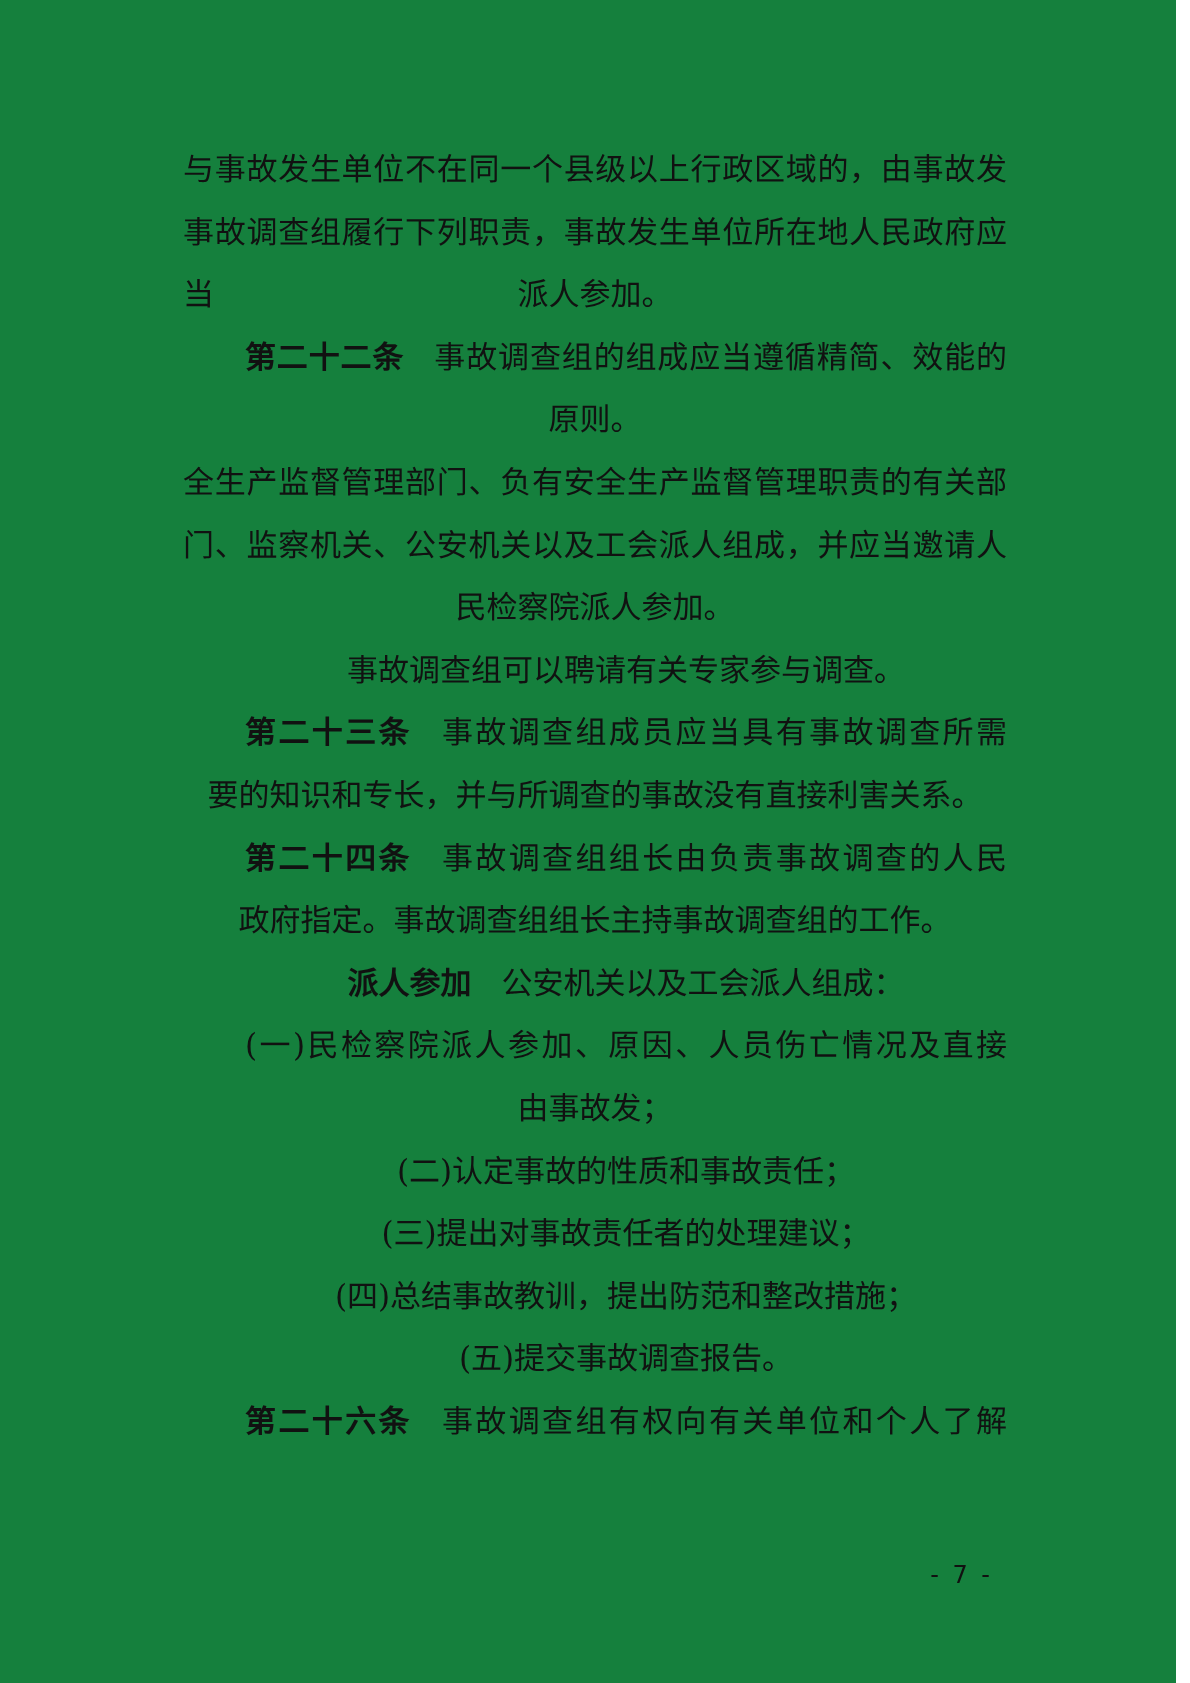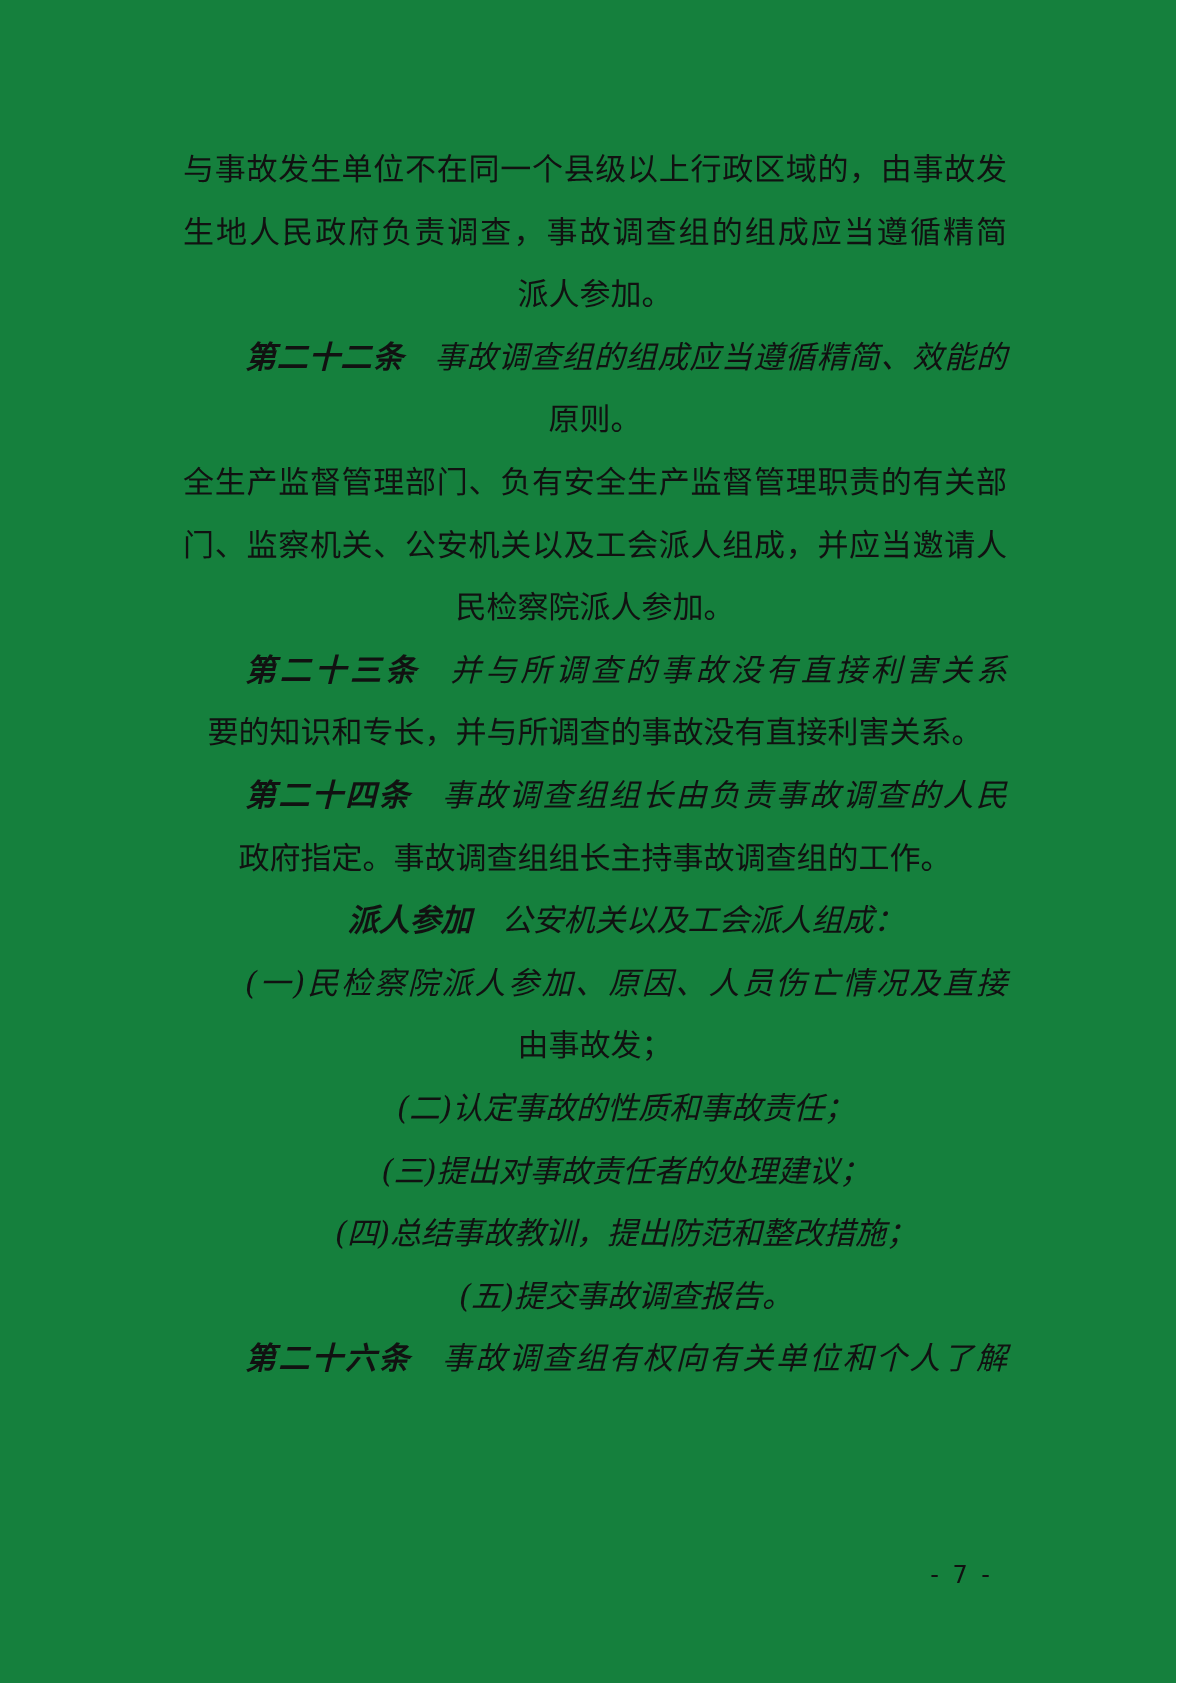--- a/index.html
+++ b/index.html
@@ -34,21 +34,20 @@
   
   .line.j {
     white-space: normal;
     text-align: justify;
     text-justify: inter-ideograph;
     text-align-last: justify;
   }
   
   .line.ind {
     text-indent: 62px;
-    font-style: italic;
   }
   
   .lead {
     font-weight: bold;
     font-family: "DejaVu Sans", sans-serif;
     margin-right: 30px;
   }
   .pagenum {
     position: absolute;
     right: 183px;
@@ -60,32 +59,33 @@
     color: #111111;
   }
 </style>
 </head>
 <body>
 
 <div class="page">
   <div class="content">
 
     <div class="line j">与事故发生单位不在同一个县级以上行政区域的，由事故发</div>
-    <div class="line j">生地人民政府负责调查，事故调查组的组成应当遵循精简</div>
+    <div class="line j">事故调查组履行下列职责，事故发生单位所在地人民政府应当</div>
     <div class="line">派人参加。</div>
 
     <div class="line j ind"><span class="lead">第二十二条</span><span>事故调查组的组成应当遵循精简、效能的</span></div>
     <div class="line">原则。</div>
 
     <div class="line j">全生产监督管理部门、负有安全生产监督管理职责的有关部</div>
     <div class="line j">门、监察机关、公安机关以及工会派人组成，并应当邀请人</div>
     <div class="line">民检察院派人参加。</div>
 
+    <div class="line ind">事故调查组可以聘请有关专家参与调查。</div>
 
-    <div class="line j ind"><span class="lead">第二十三条</span><span>并与所调查的事故没有直接利害关系</span></div>
+    <div class="line j ind"><span class="lead">第二十三条</span><span>事故调查组成员应当具有事故调查所需</span></div>
     <div class="line">要的知识和专长，并与所调查的事故没有直接利害关系。</div>
 
     <div class="line j ind"><span class="lead">第二十四条</span><span>事故调查组组长由负责事故调查的人民</span></div>
     <div class="line">政府指定。事故调查组组长主持事故调查组的工作。</div>
 
     <div class="line ind"><span class="lead">派人参加</span><span>公安机关以及工会派人组成：</span></div>
 
     <div class="line j ind">(一)民检察院派人参加、原因、人员伤亡情况及直接</div>
     <div class="line">由事故发；</div>
     <div class="line ind">(二)认定事故的性质和事故责任；</div>

